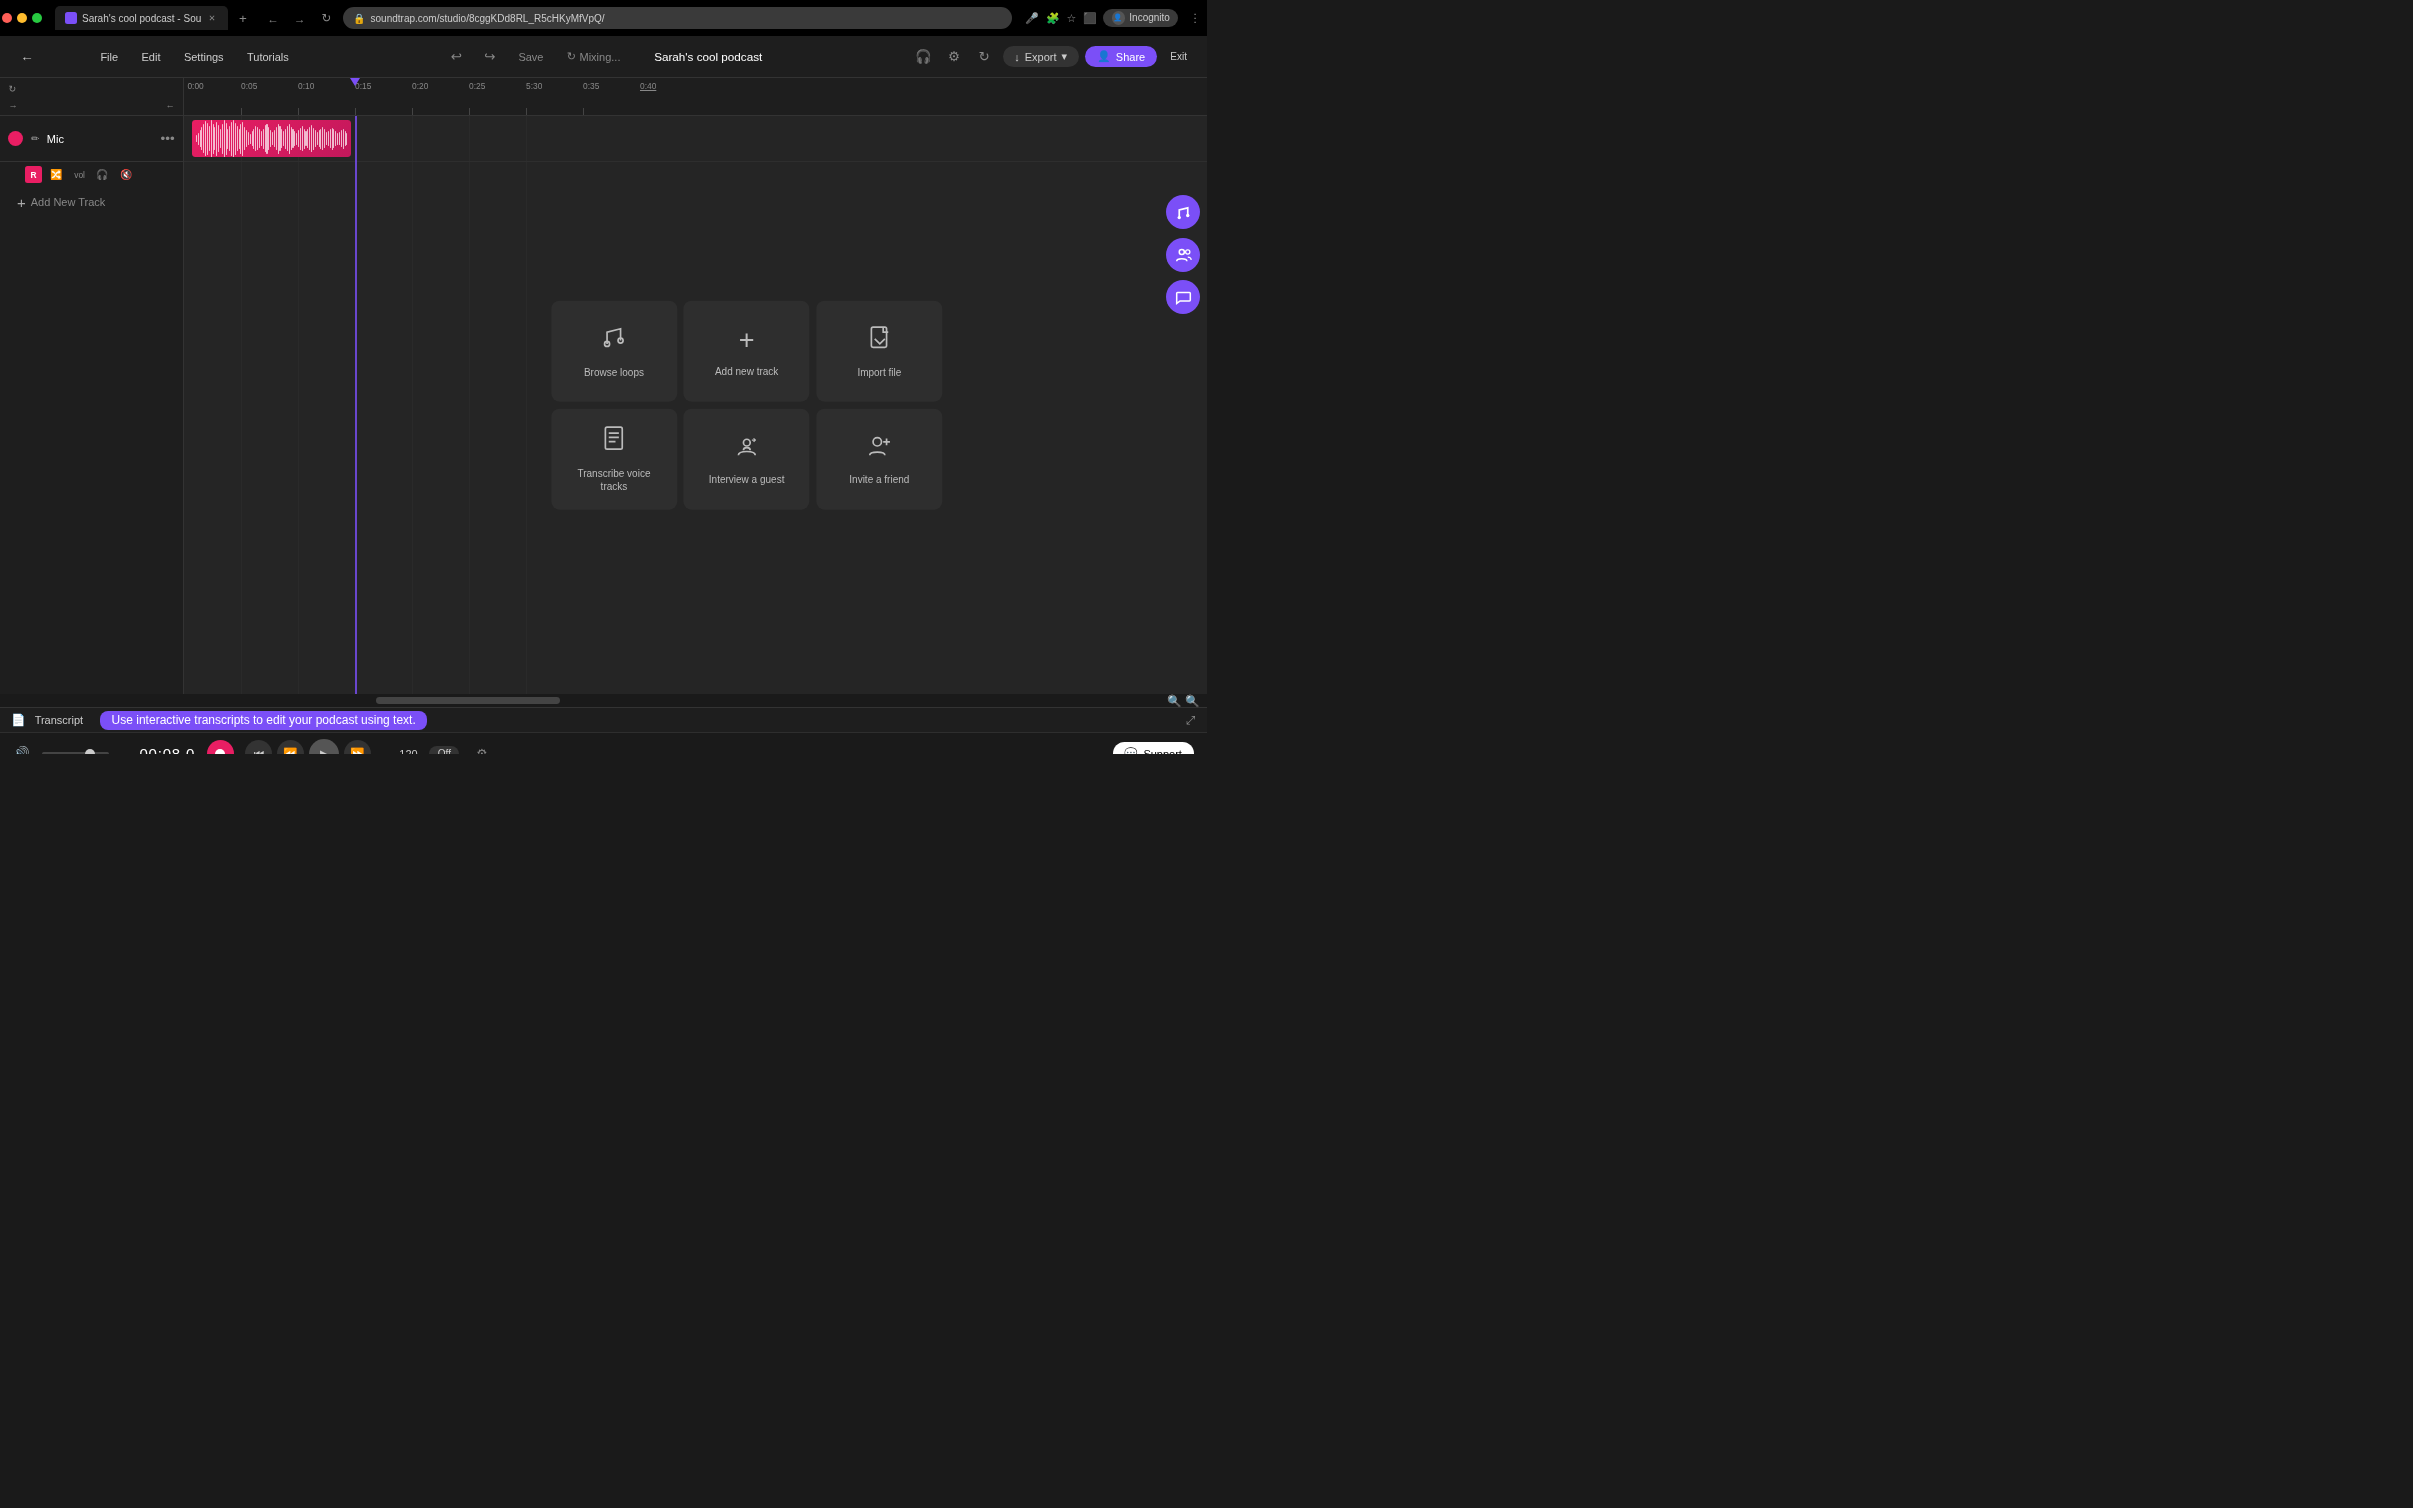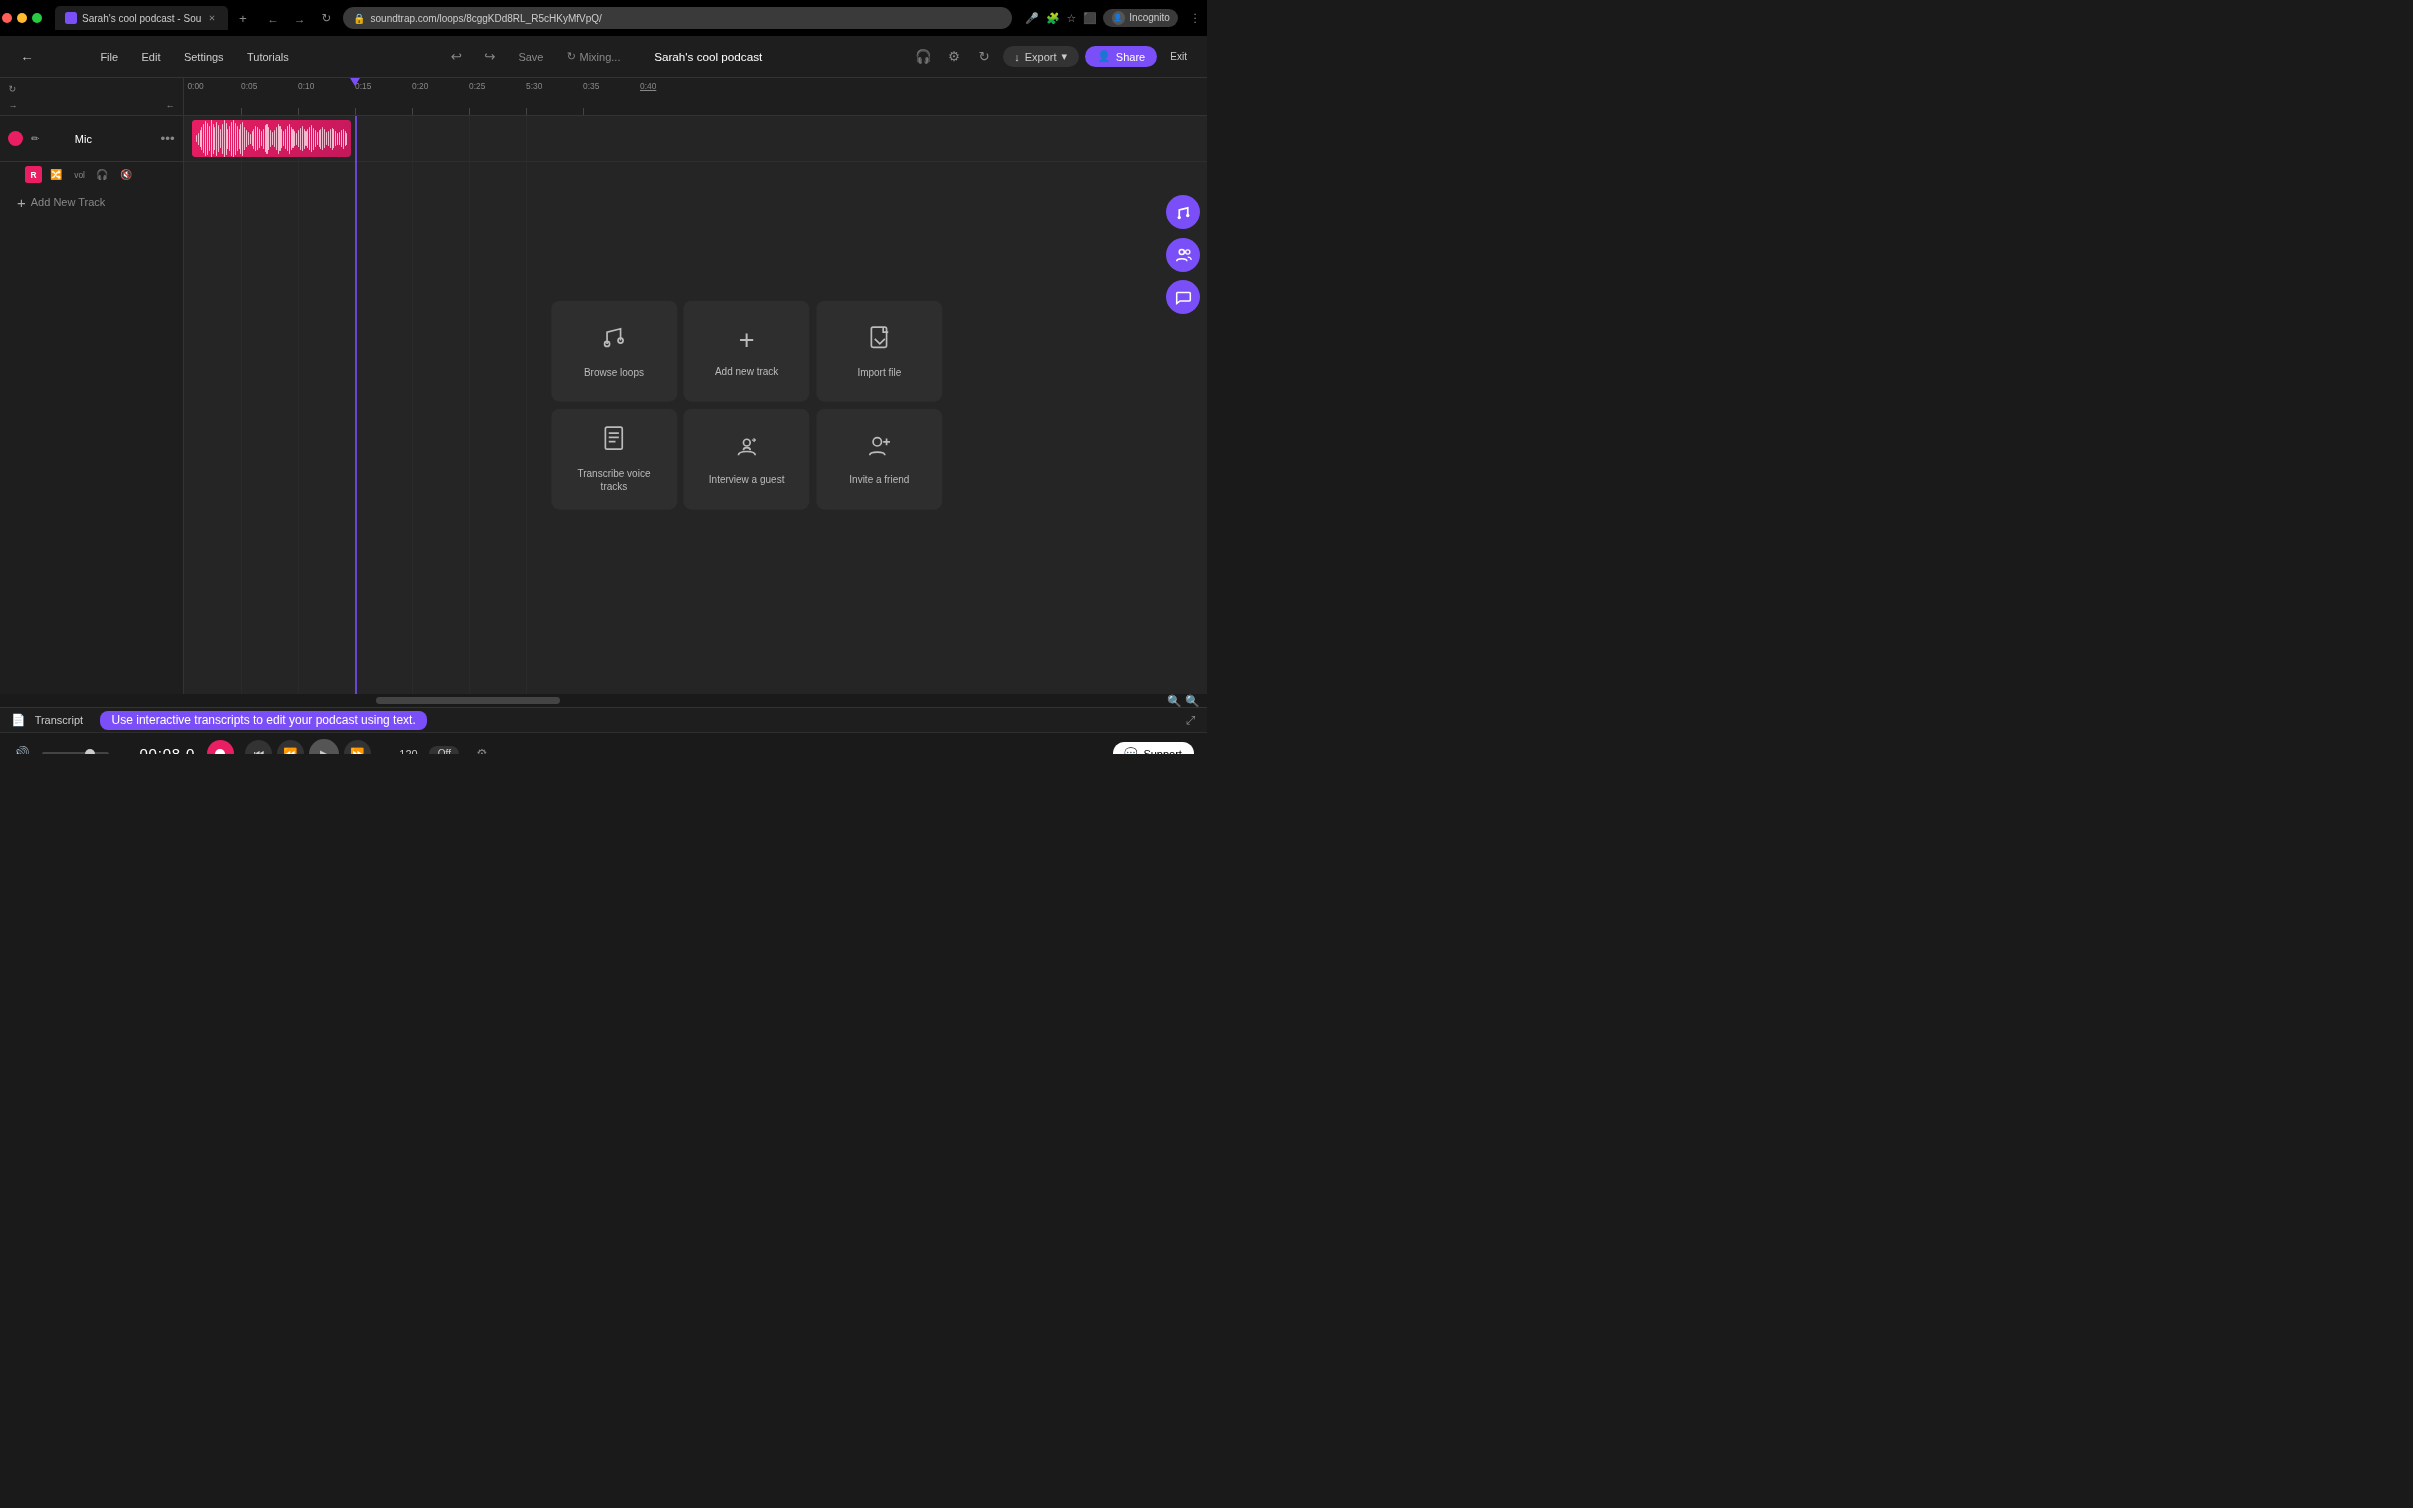--- a/index.html
+++ b/index.html
@@ -306,21 +306,20 @@
       height: 15px;
       border-radius: 50%;
       background: #e91e63;
       flex-shrink: 0;
       cursor: pointer;
     }
     .track-name {
       color: #fff;
       font-size: 11px;
       flex: 1;
-      margin-left: 28px;
     }
     .track-more {
       color: #888;
       cursor: pointer;
       font-size: 13.4px;
     }
     .track-controls {
       display: flex;
       align-items: center;
       gap: 5px;
@@ -634,21 +633,21 @@
     </div>
     <div class="tab-new">+</div>
   </div>
   <div class="browser-controls">
     <div class="browser-btn">←</div>
     <div class="browser-btn">→</div>
     <div class="browser-btn">↻</div>
   </div>
   <div class="address-bar">
     <span style="color:#888;font-size:10px;">🔒</span>
-    <span>soundtrap.com/loops/8cggKDd8RL_R5cHKyMfVpQ/</span>
+    <span>soundtrap.com/studio/8cggKDd8RL_R5cHKyMfVpQ/</span>
   </div>
   <div class="address-bar-icons">
     <span class="addr-icon">🎤</span>
     <span class="addr-icon">🧩</span>
     <span class="addr-icon">☆</span>
     <span class="addr-icon">⬛</span>
   </div>
   <div class="profile-btn">
     <div class="profile-icon">👤</div>
     <span>Incognito</span>

